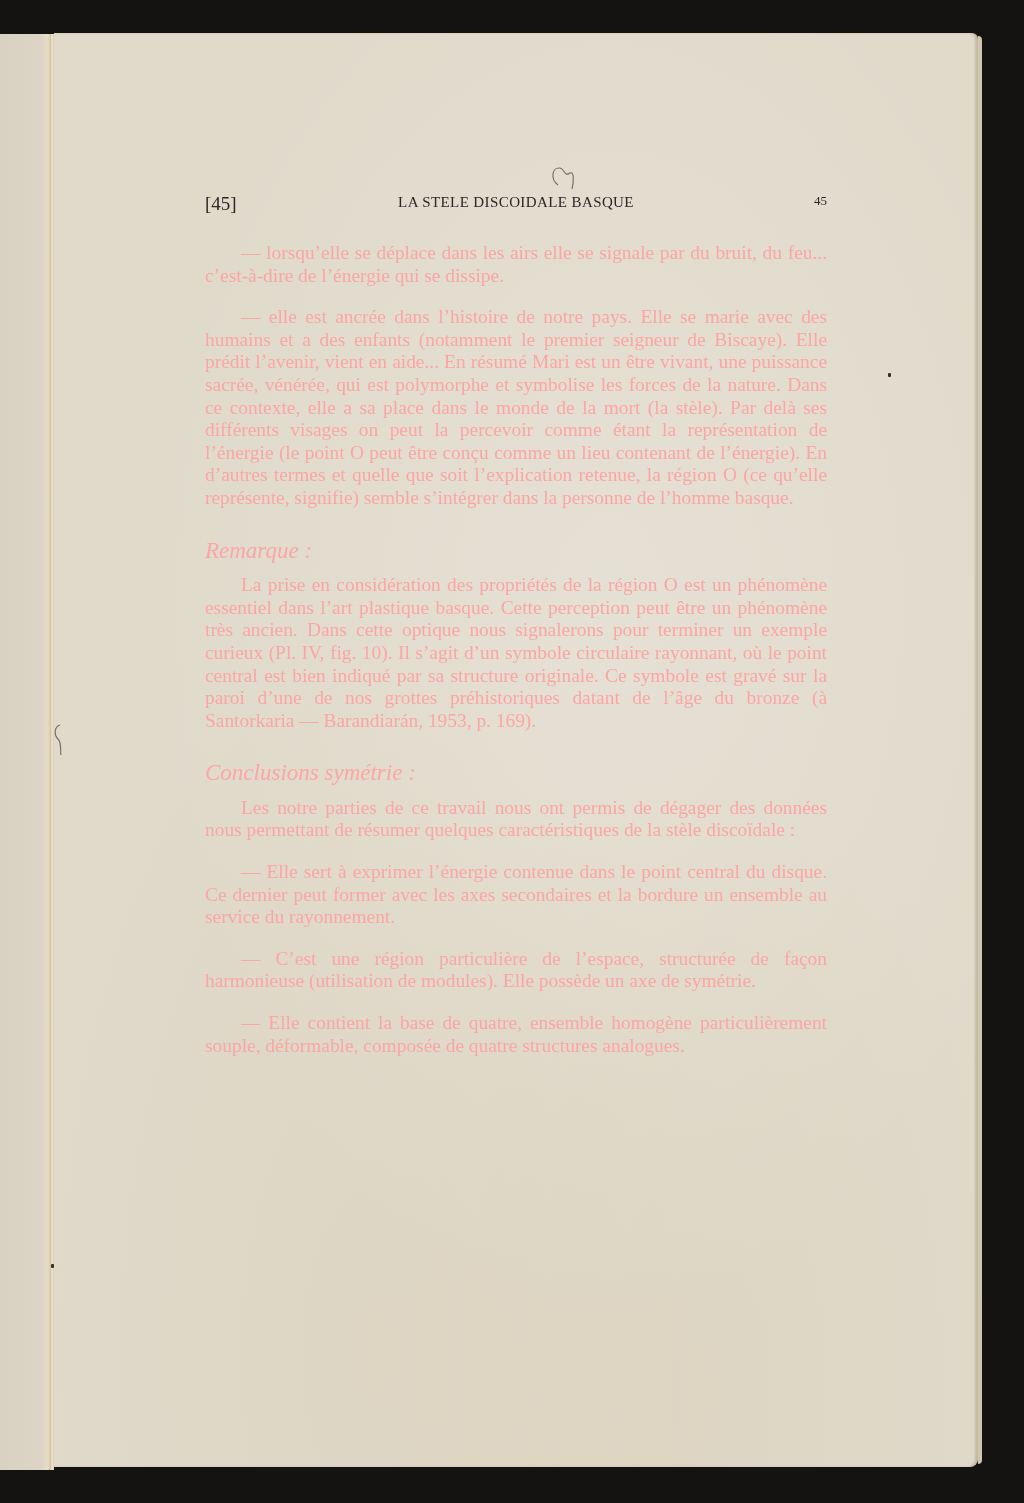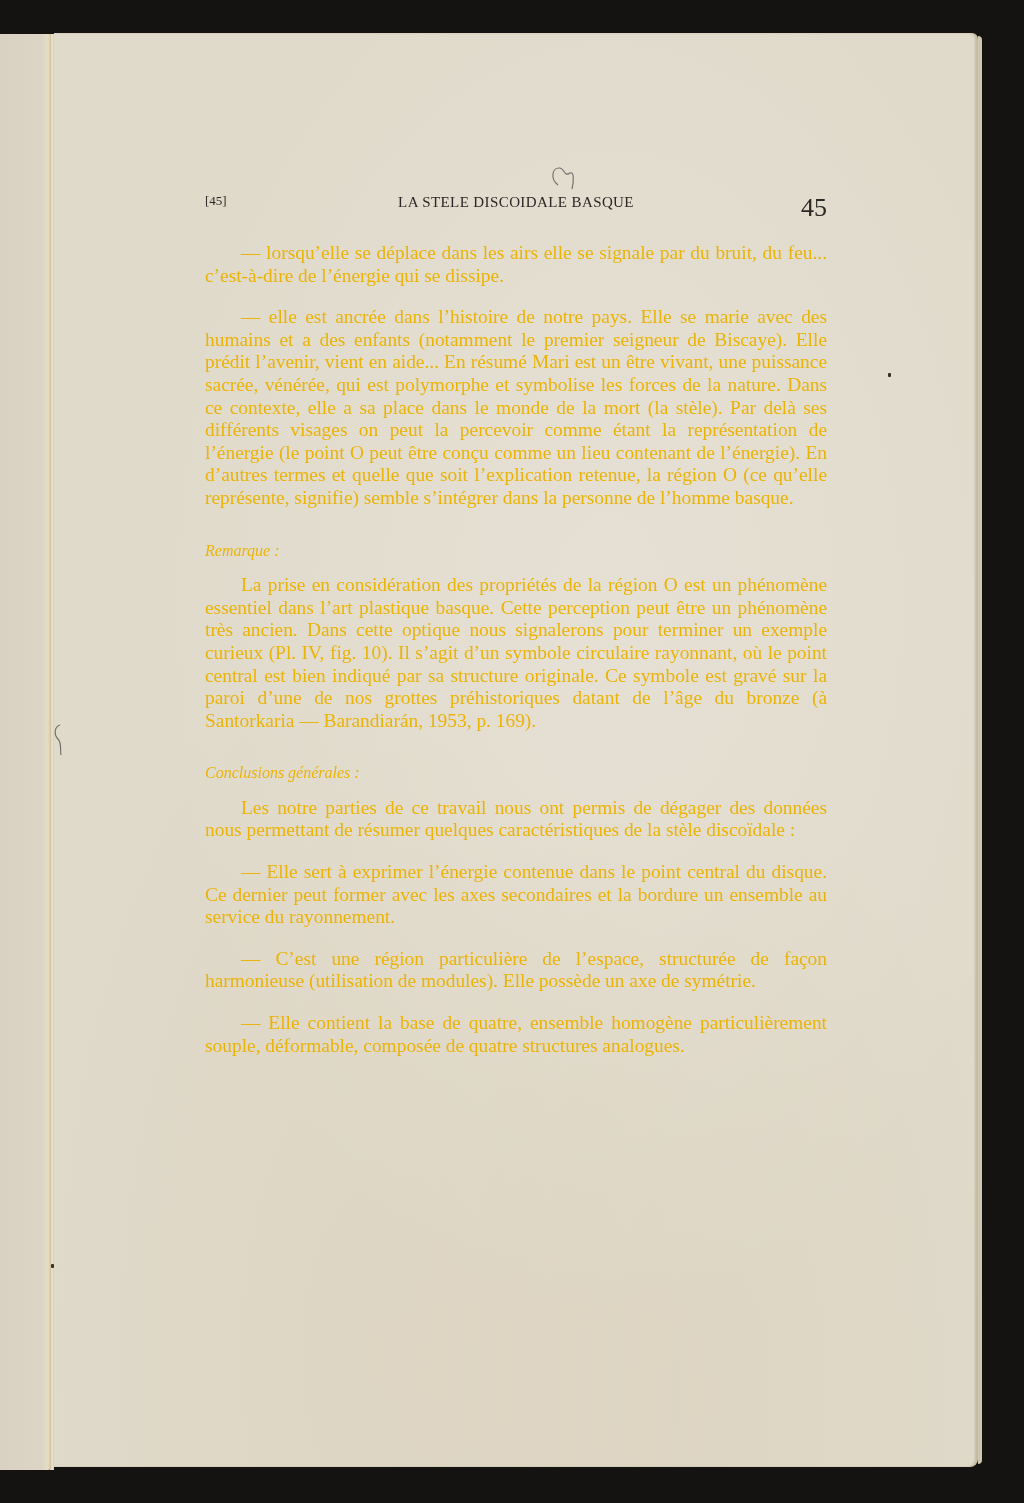--- a/index.html
+++ b/index.html
@@ -73,59 +73,59 @@
       left: 205px;
       top: 193px;
       width: 622px;
       height: 26px;
       color: #2a2725;
     }
     .header .left-num {
       position: absolute;
       left: 0;
       top: 0;
-      font-size: 13px;
+      font-size: 19px;
     }
     .header .title {
       position: absolute;
       left: 0;
       right: 0;
       top: 1px;
       text-align: center;
       font-size: 15px;
       letter-spacing: 0.4px;
     }
     .header .right-num {
       position: absolute;
       right: 0;
       top: 0;
-      font-size: 26px;
+      font-size: 13px;
     }
     .body-text {
       position: absolute;
       left: 205px;
       top: 242px;
       width: 622px;
-      color: #eab308;
+      color: #fca5a5;
       font-size: 19.4px;
       line-height: 22.6px;
     }
     .body-text p {
       margin: 0;
       text-align: justify;
       text-indent: 36px;
     }
     .body-text p.gap {
       margin-top: 19px;
     }
     .body-text h3 {
       margin: 30px 0 12px 0;
       font-weight: normal;
       font-style: italic;
-      font-size: 16px;
+      font-size: 23px;
       line-height: 22.6px;
     }
   </style>
 </head>
 <body>
 
 <div class="left-page"></div>
 <div class="spine-fold"></div>
 
 <div class="page"></div>
@@ -146,18 +146,18 @@
   <span class="right-num">45</span>
 </div>
 
 <div class="body-text">
   <p>— lorsqu’elle se déplace dans les airs elle se signale par du bruit, du feu... c’est-à-dire de l’énergie qui se dissipe.</p>
   <p class="gap">— elle est ancrée dans l’histoire de notre pays. Elle se marie avec des humains et a des enfants (notamment le premier seigneur de Biscaye). Elle prédit l’avenir, vient en aide... En résumé Mari est un être vivant, une puissance sacrée, vénérée, qui est polymorphe et symbolise les forces de la nature. Dans ce contexte, elle a sa place dans le monde de la mort (la stèle). Par delà ses différents visages on peut la percevoir comme étant la représentation de l’énergie (le point O peut être conçu comme un lieu contenant de l’énergie). En d’autres termes et quelle que soit l’explication retenue, la région O (ce qu’elle représente, signifie) semble s’intégrer dans la personne de l’homme basque.</p>
 
   <h3>Remarque :</h3>
   <p>La prise en considération des propriétés de la région O est un phénomène essentiel dans l’art plastique basque. Cette perception peut être un phénomène très ancien. Dans cette optique nous signalerons pour terminer un exemple curieux (Pl. IV, fig. 10). Il s’agit d’un symbole circulaire rayonnant, où le point central est bien indiqué par sa structure originale. Ce symbole est gravé sur la paroi d’une de nos grottes préhistoriques datant de l’âge du bronze (à Santorkaria — Barandiarán, 1953, p. 169).</p>
 
-  <h3>Conclusions générales :</h3>
+  <h3>Conclusions symétrie :</h3>
   <p>Les notre parties de ce travail nous ont permis de dégager des données nous permettant de résumer quelques caractéristiques de la stèle discoïdale :</p>
   <p class="gap">— Elle sert à exprimer l’énergie contenue dans le point central du disque. Ce dernier peut former avec les axes secondaires et la bordure un ensemble au service du rayonnement.</p>
   <p class="gap">— C’est une région particulière de l’espace, structurée de façon harmonieuse (utilisation de modules). Elle possède un axe de symétrie.</p>
   <p class="gap">— Elle contient la base de quatre, ensemble homogène particulièrement souple, déformable, composée de quatre structures analogues.</p>
 </div>
 
 </body></html>

